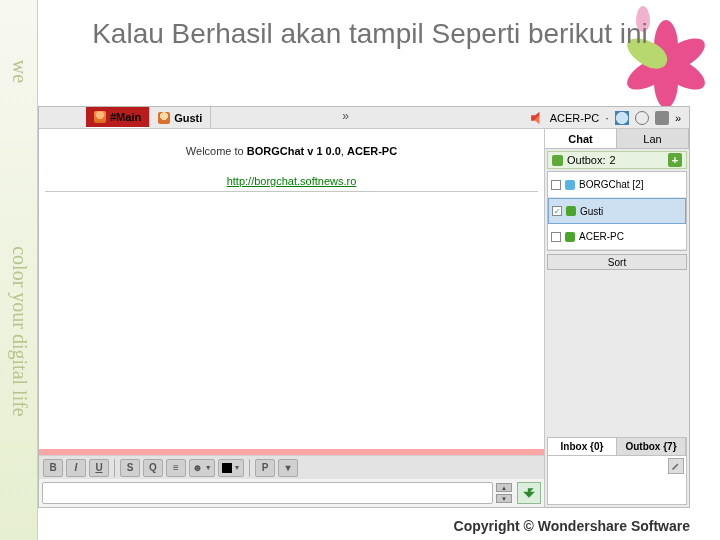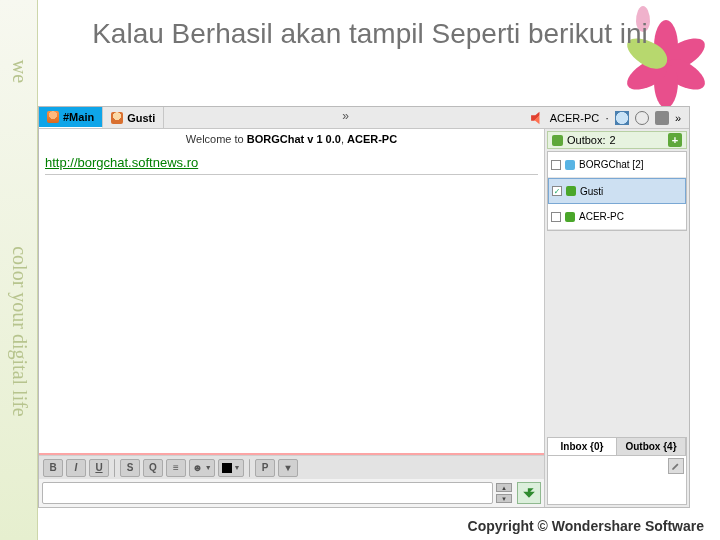--- a/index.html
+++ b/index.html
@@ -85,21 +85,21 @@
   }
   .tab {
     display: flex; align-items: center;
     padding: 0 8px;
     border-right: 1px solid #c7c7c7;
     font-size: 11px;
     font-weight: bold;
     cursor: default;
     gap: 4px;
   }
-  .tab.active { background: #0ea5e9; border-bottom: 1px solid #fff; }
+  .tab.active { background: #b91c1c; border-bottom: 1px solid #fff; margin-left: 47px; }
   .tab .tico { width:12px; height:12px; display:inline-block; }
   .ico-user { background: radial-gradient(circle at 50% 35%, #ffb97d 40%, transparent 41%), linear-gradient(#ff9040,#d96a20); border-radius:2px; }
   .ico-doc { background:#ffd76a; border:1px solid #caa020; border-radius:1px; position:relative; }
   .ico-head { background: radial-gradient(circle at 50% 35%, #fbd9a6 40%, transparent 41%), #d97030; border-radius:2px; }
   .tabrow .more { position:absolute; right:4px; top:2px; font-size:12px; color:#555; }
   .topright {
     position: absolute;
     right: 4px; top: 0;
     height: 22px;
     display: flex; align-items:center; gap:6px;
@@ -120,27 +120,27 @@
   .left {
     flex: 1;
     display: flex;
     flex-direction: column;
     background: #fff;
     border-right: 1px solid #c7c7c7;
   }
   .chatlog {
     flex: 1;
     background: #fff;
-    border-bottom: 2px solid #fca5a5;
-    padding: 0 6px;
+    border-bottom: 6px solid #fca5a5;
+    padding: 12px 6px;
     overflow: hidden;
   }
   .welcome { text-align:center; font-size:11px; color:#333; margin-top:4px;}
   .welcome b { color:#000; }
-  .link { color:#008000; text-align:left; font-size:13px; text-decoration:underline; cursor:pointer; margin-top:10px;}
+  .link { color:#008000; text-align:center; font-size:11px; text-decoration:underline; cursor:pointer; margin-top:18px;}
   .hr { height:1px; background:#c7c7c7; margin:4px 0;}
   .toolbar {
     height: 24px;
     background: #e3e3e3;
     border-top: 1px solid #cfcfcf;
     display:flex; align-items:center; gap:3px; padding:0 4px;
   }
   .tbtn {
     width:20px; height:18px;
     background:#d0d0d0;
@@ -211,21 +211,21 @@
   .mailtabs {
     height:18px; display:flex; margin:0 2px; background:#15803d; border:1px solid #c0c0c0; border-bottom:none;
   }
   .mailtabs .mt { flex:1;font-size:10px;font-weight:bold;display:flex;align-items:center;justify-content:center;border-right:1px solid #c0c0c0; background:#ddd; cursor:pointer;}
   .mailtabs .mt.active { background:#fff;}
   .mailbody { height:50px; background:#fff; border:1px solid #c0c0c0; margin:0 2px 2px; position:relative;}
   .mailbody .mailbtn { position:absolute; right:2px; top:2px; width:16px;height:16px;background:#ddd;border:1px solid #aaa;display:flex;align-items:center;justify-content:center;cursor:pointer;}
   .mailbody .mailbtn svg { width:10px;height:10px;}
   .copyright {
     position:absolute;
-    bottom:6px; right:16px;
+    bottom:6px; right:30px;
     font-size:14px; font-weight:bold;
     color:#333;
     z-index:4;
   }
 </style>
 </head>
 <body>
 
 <div class="bg-sidebar">
   <span style="top:60px">we</span>
@@ -308,20 +308,24 @@
         </div>
         <div class="sendbtn">
           <svg viewBox="0 0 24 24">
               <path d="M4 4 L4 14 L10 14 L10 22 L20 12 L10 2 L10 10 Z" fill="#2f8a2f" transform="rotate(90 12 12)"></path>
             </svg>
         </div>
       </div>
     </div>
 
     <div class="right">
+      <div class="rtabs">
+        <div class="rt active">Chat</div>
+        <div class="rt">Lan</div>
+      </div>
       <div class="usershdr">
         <span class="uic"></span>
         <span>Outbox:</span>
           <span>2</span>
         <span class="plus">+</span>
       </div>
       <div class="ulist" id="ulist">
           <div class="urow">
             <span class="cb"></span>
             <span class="ui ui-grp"></span>
@@ -331,24 +335,27 @@
             <span class="cb">✓</span>
             <span class="ui ui-on"></span>
             <span>Gusti</span>
           </div>
           <div class="urow">
             <span class="cb"></span>
             <span class="ui ui-on"></span>
             <span>ACER-PC</span>
           </div>
         </div>
+      <div class="sortarea">
+        <div class="sbtn">Sort</div>
+      </div>
       <div class="flexfill"></div>
       <div class="mailtabs">
         <div class="mt active">Inbox {0}</div>
-        <div class="mt">Outbox {4}</div>
+        <div class="mt">Outbox {7}</div>
       </div>
       <div class="mailbody">
         <div class="mailbtn">
           <svg viewBox="0 0 16 16">
               <path d="M2 12 L10 4 L12 6 L4 14 L2 14 Z" fill="#777"></path>
             </svg>
         </div>
       </div>
     </div>
   </div>

